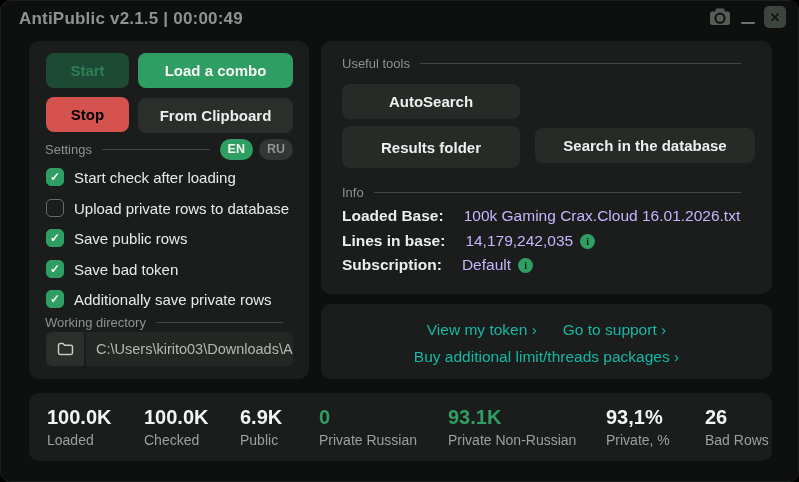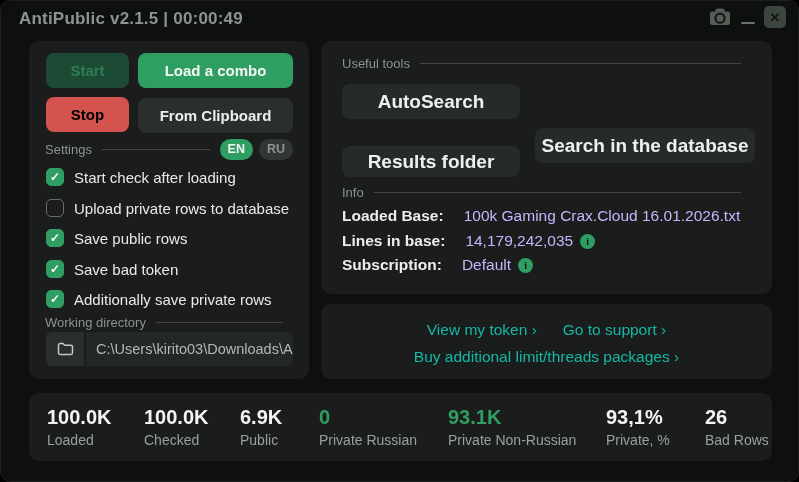--- a/index.html
+++ b/index.html
@@ -81,26 +81,26 @@
     color: #b2b8b3; font-size: 14.5px; padding: 0 10px;
     font-family: "Liberation Sans", sans-serif;
     white-space: nowrap; overflow: hidden; text-overflow: ellipsis;
     display: flex; align-items: center;
   }
 
   
   .tools-header { top: 13px; height: 18px; padding: 0 21px; }
   .tool-btn {
     position: absolute; background: #272b28; color: #eef0ee; border: none; border-radius: 8px;
-    font-family: "Liberation Sans", sans-serif; font-size: 19px; font-weight: 600;
+    font-family: "Liberation Sans", sans-serif; font-size: 15px; font-weight: 600;
     display: flex; align-items: center; justify-content: center; cursor: pointer;
   }
   .tool-1 { left: 21px;  top: 43px; width: 178px; height: 35px; }
   .tool-2 { left: 214px; top: 43px; width: 220px; height: 35px; }
-  .tool-3 { left: 21px;  top: 105px; width: 178px; height: 31px; }
+  .tool-3 { left: 21px;  top: 85px; width: 178px; height: 42px; }
   .tool-4 { left: 214px; top: 87px; width: 220px; height: 35px; }
 
   .info-header { top: 142px; height: 18px; padding: 0 21px; }
   .info-row { position: absolute; left: 21px; right: 16px; height: 22px; display: flex; align-items: center; }
   .info-row-1 { top: 164px; }
   .info-row-2 { top: 189px; }
   .info-row-3 { top: 213px; }
   .info-label { color: #eceeec; font-size: 15.5px; font-weight: 700; margin-right: 20px; white-space: nowrap; }
   .info-value { color: #c4b5fd; font-size: 15.5px; white-space: nowrap; }
   .info-i {

